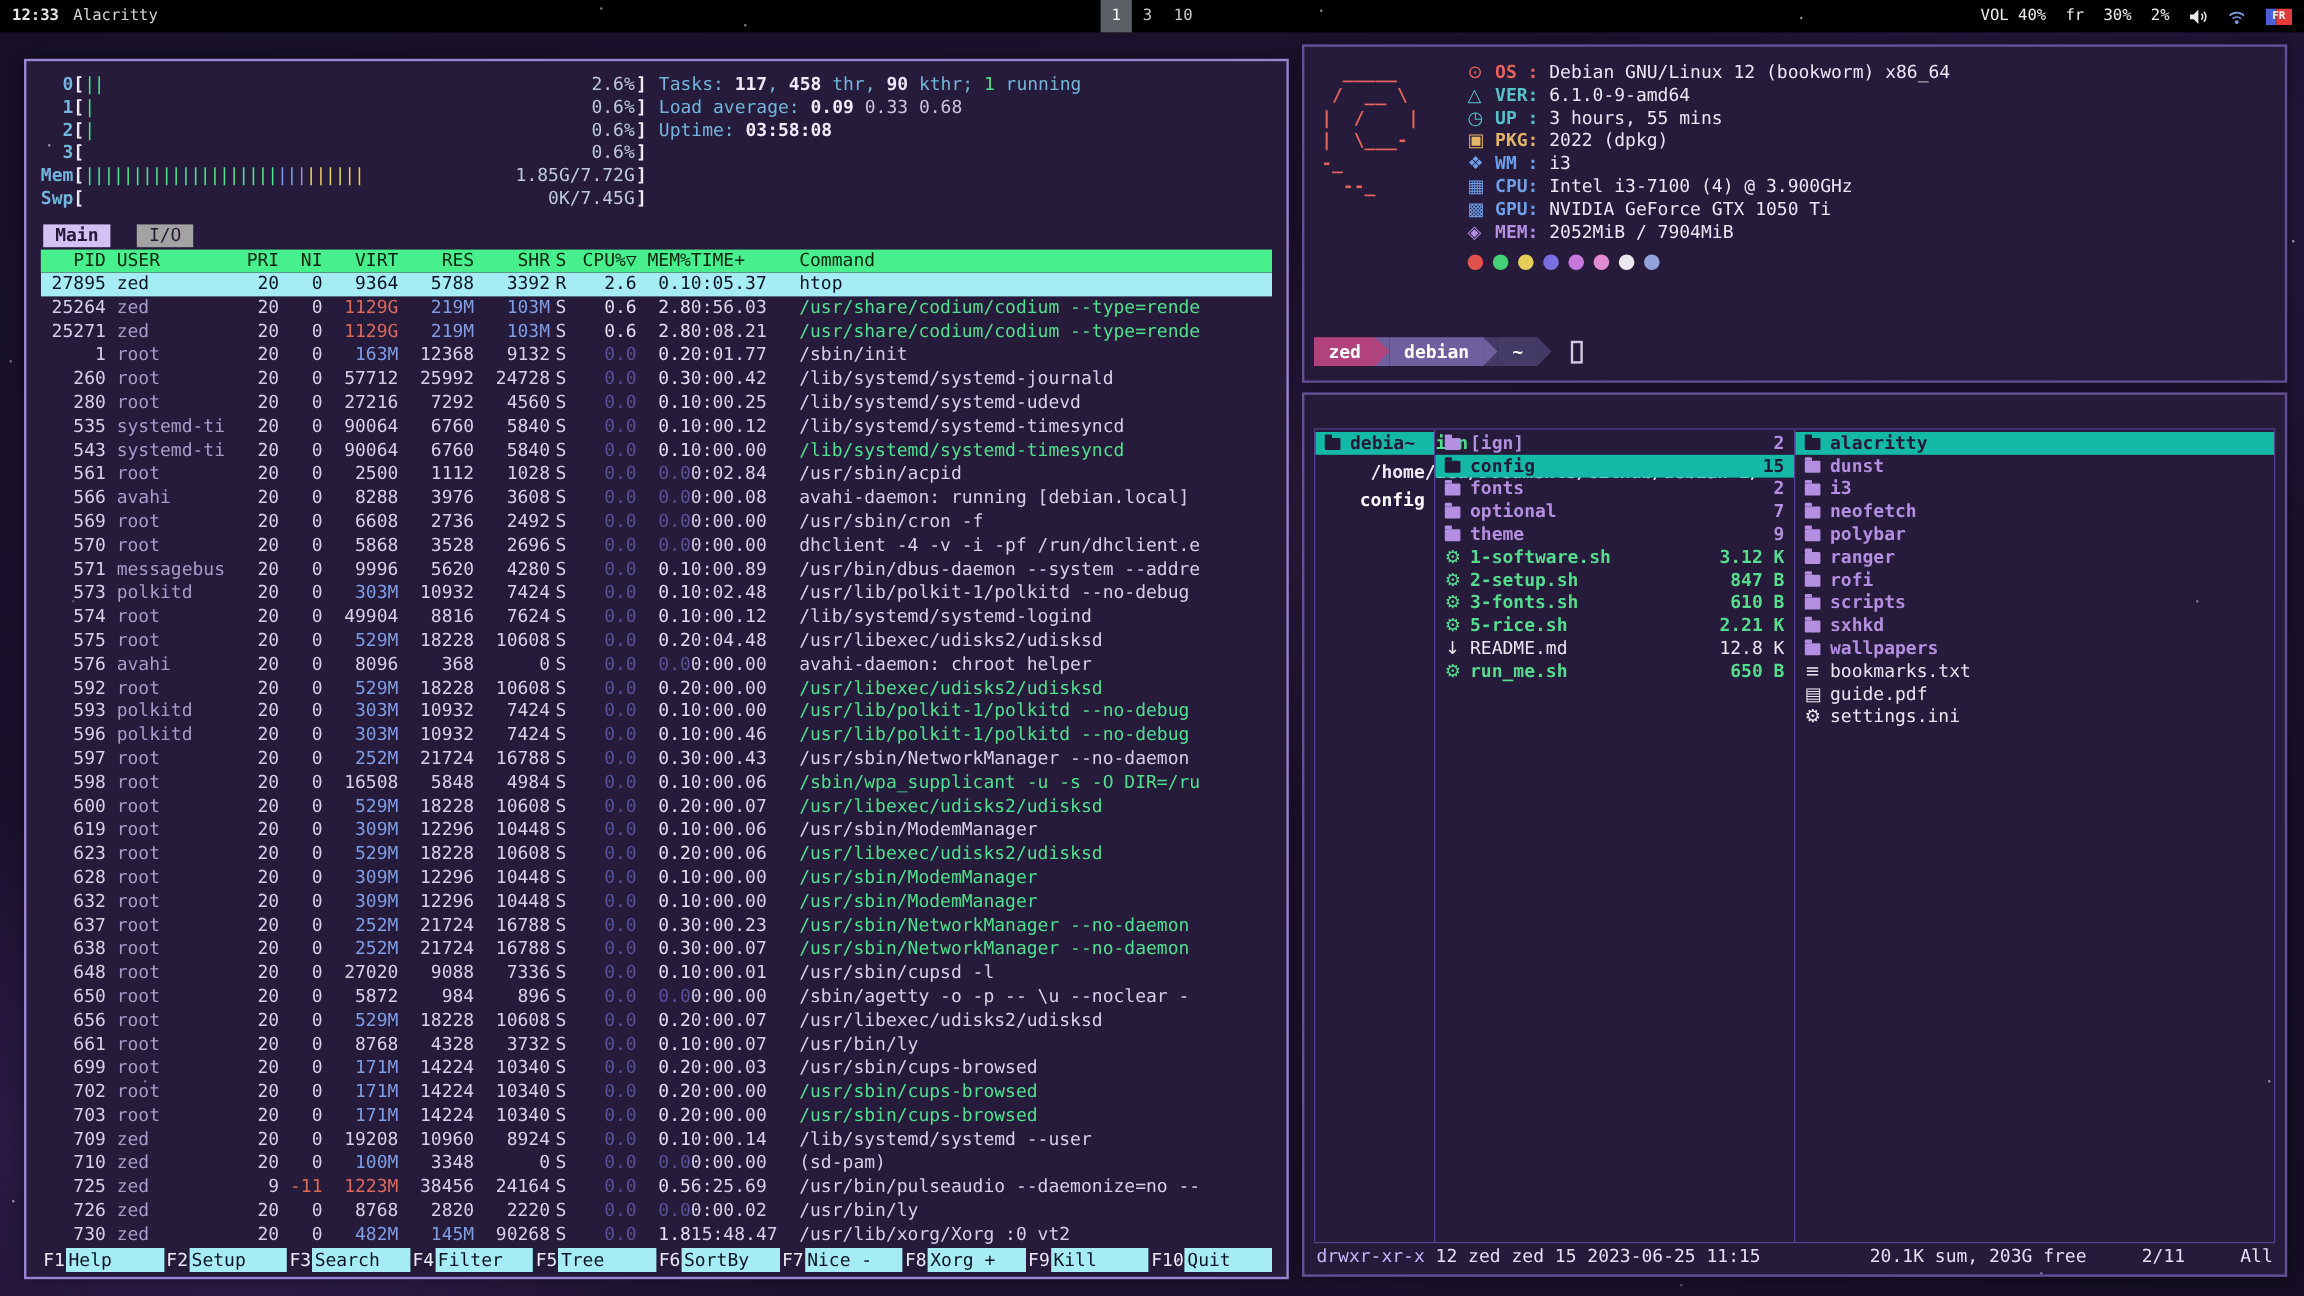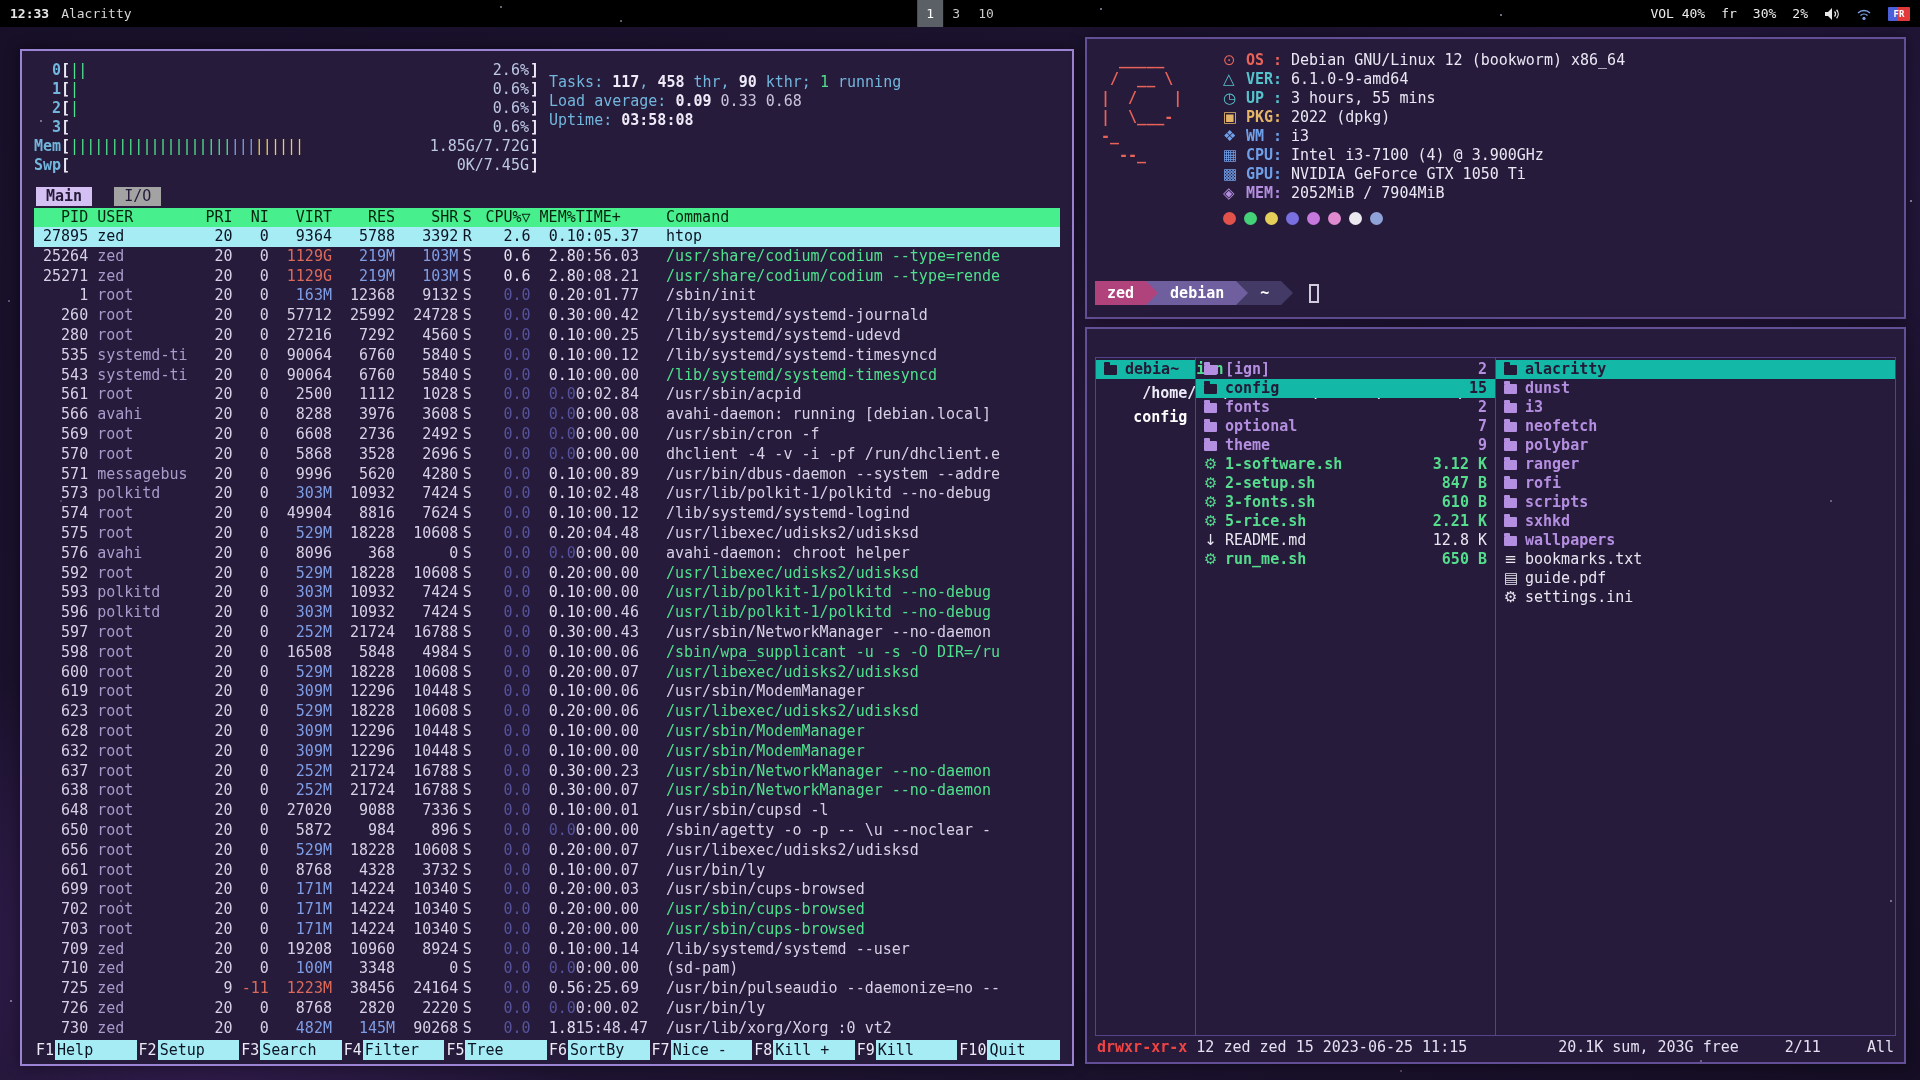--- a/index.html
+++ b/index.html
@@ -45,21 +45,21 @@
     display:flex;flex-direction:column;padding:10px 12px 4px;font-size:15px;color:#d6d1e6}
   .htop-top{position:relative;margin-bottom:4px}
   .meters{width:505px}
   .meter-line{display:flex;height:19px;line-height:19px;white-space:pre}
   .m-label{width:3ch;text-align:right;color:#72b6dd;font-weight:bold}
   .m-brk{color:#eceaf6;font-weight:bold}
   .m-mid{flex:1;position:relative;overflow:hidden}
   .bars{letter-spacing:-1px}
   .bar-green{color:#4fe08d}.bar-blue{color:#7f9de4}.bar-yellow{color:#e5cf5a}
   .m-val{position:absolute;right:1px;top:0;color:#bdc8e2}
-  .htop-summary{position:absolute;left:515px;top:12px}
+  .htop-summary{position:absolute;left:515px;top:0}
   .info-line{height:19px;line-height:19px;white-space:pre}
   .c-cyan{color:#72b6dd}
   .c-white{color:#eeeaf8;font-weight:bold}
   .c-gray{color:#c9c4dc}
   .c-green{color:#4fe08d}
   .c-dim{color:#55539b}
   .c-red{color:#dc6a5a}
   .c-blue{color:#7f9de4}
   .c-strong{color:#e4e0f2}
   .c-user-col{color:#a79ccb}
@@ -120,21 +120,21 @@
   .rg-item .size{margin-left:8px}
   .t-folder{color:#b48ee0;font-weight:bold}
   .t-script{color:#55dd8d;font-weight:bold}
   .t-markdown,.t-text,.t-pdf,.t-config{color:#e8e6f0}
   .rg-item.selected{background:#14b8a6}
   .rg-item.selected span{color:#241a38 !important}
   .fi{width:13px;height:10px;background:currentColor;border-radius:1px;position:relative;display:inline-block;margin-right:8px;flex:none}
   .fi::before{content:"";position:absolute;top:-3px;left:0;width:6px;height:3px;background:currentColor;border-radius:1px 1px 0 0}
   .fi-glyph{width:13px;display:inline-block;text-align:center;margin-right:8px;flex:none;font-family:"DejaVu Sans",sans-serif}
   .rg-status{height:22px;line-height:22px;display:flex;white-space:pre;padding:0 2px}
-  .st-perms{color:#ef4444;font-weight:bold}
+  .st-perms{color:#c4b5fd;font-weight:normal}
   .st-meta,.st-date{margin-left:1ch;color:#e4e0f2}
   .st-rightwrap{margin-left:auto;display:flex;gap:46px;color:#e4e0f2}
 </style>
 </head>
 <body>
 
 <div class="topbar">
   <span class="tb-time">12:33</span>
   <span class="tb-app">Alacritty</span>
   <div class="tb-ws">
@@ -259,21 +259,21 @@
       <div class="fk">
         <span class="fk-key">F6</span>
         <span class="fk-label">SortBy</span>
       </div>
       <div class="fk">
         <span class="fk-key">F7</span>
         <span class="fk-label">Nice -</span>
       </div>
       <div class="fk">
         <span class="fk-key">F8</span>
-        <span class="fk-label">Kill +</span>
+        <span class="fk-label">Xorg +</span>
       </div>
       <div class="fk">
         <span class="fk-key">F9</span>
         <span class="fk-label">Kill</span>
       </div>
       <div class="fk">
         <span class="fk-key">F10</span>
         <span class="fk-label">Quit</span>
       </div>
     </div>

